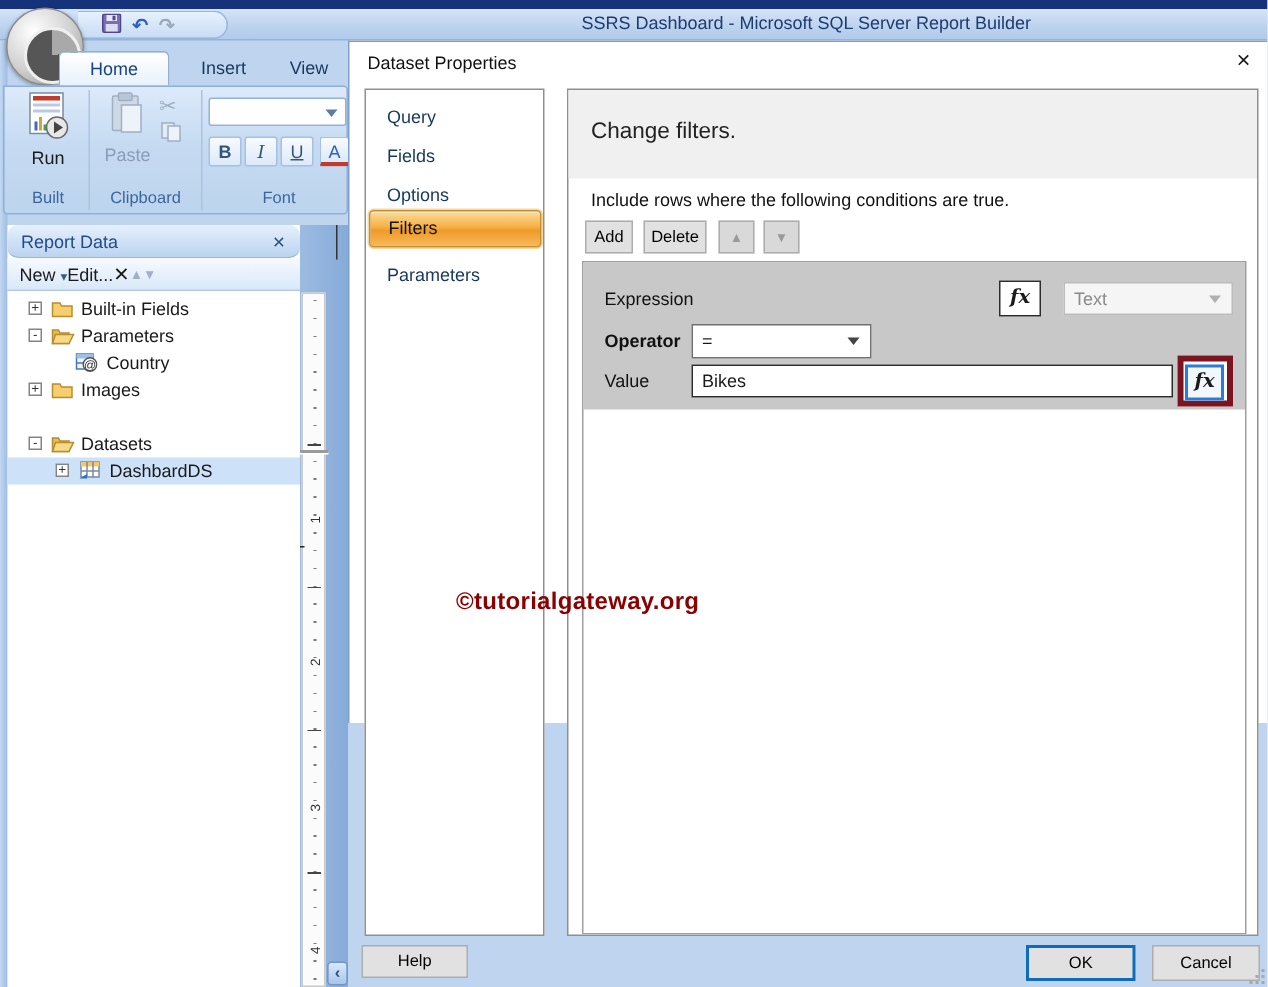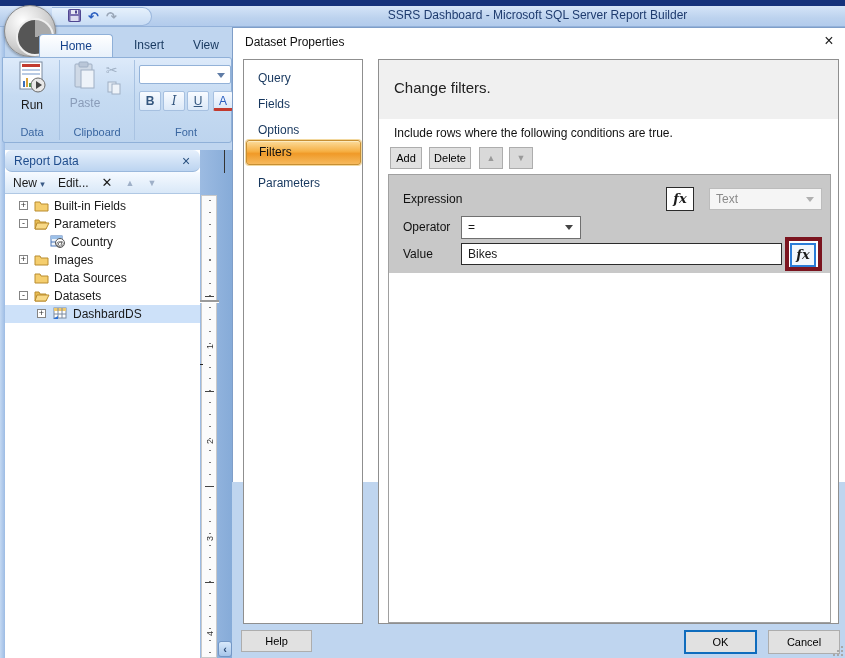--- a/index.html
+++ b/index.html
@@ -44,21 +44,21 @@
   .chev { position:absolute; width:0; height:0; border-left:4px solid transparent; border-right:4px solid transparent;
           border-top:5px solid #5f7ca6; }
 
   
   .rd-panel { left:5px; top:150px; width:195px; height:508px; background:#ffffff; }
   .rd-header { left:0; top:0; width:195px; height:22px; background:linear-gradient(#e6f0fc,#bcd4f0);
                border-bottom:1px solid #9ab8dc; color:#1e4c8c; line-height:22px; padding-left:9px;border-radius:7px; }
   .rd-close { left:172px; top:2px; width:18px; height:18px; text-align:center; line-height:18px;
               color:#29507e; font-size:14px; }
   .rd-toolbar { left:0; top:22px; width:195px; height:22px; background:linear-gradient(#f6faff,#d9e8f8);
-                border-bottom:1px solid #b0c8e4; display:flex; align-items:center; gap:13px; padding-left:8px; }
+                border-bottom:1px solid #b0c8e4; display:flex; align-items:center; gap:0; padding-left:8px; }
   .rd-toolbar .dis { color:#9fb0c8; }
   .tree-row { left:0; width:195px; height:18px; line-height:18px; }
   .tree-row.sel { background:#cde1f9; }
   .expander { position:absolute; top:4px; width:9px; height:9px; border:1px solid #848484; background:#fff;
               font-size:9px; line-height:7px; text-align:center; color:#333; }
   .ticon { position:absolute; top:2px; }
   .tlabel { position:absolute; top:0; }
 
   
   .design-gap { left:200px; top:150px; width:32px; height:508px; background:linear-gradient(90deg,#9cbbe2,#86abd8); }
@@ -148,21 +148,21 @@
           <rect x="4" y="12" width="18" height="2" fill="#b9cbe4"></rect>
           <rect x="5" y="20" width="2" height="6" fill="#3a6fbd"></rect>
           <rect x="8" y="17" width="2" height="9" fill="#d8a23a"></rect>
           <rect x="11" y="22" width="2" height="4" fill="#4aa04a"></rect>
           <circle cx="20" cy="24" r="7" fill="#e8e8e8" stroke="#6a6a6a"></circle>
           <path d="M18 20 L24 24 L18 28 Z" fill="#444"></path>
         </svg>
     </span>
     <div class="lbl">Run</div>
   </div>
-  <div class="abs grp-label" style="left:4px;width:50px;">Data</div>
+  <div class="abs grp-label" style="left:4px;width:50px;">Built</div>
 
   <div class="abs big-btn" style="left:60px;">
     <span>
       <svg width="26" height="30" viewBox="0 0 26 30">
           <rect x="3" y="3" width="17" height="23" rx="1" fill="#cfd9e6" stroke="#9fafc4"></rect>
           <rect x="7" y="1" width="9" height="5" rx="1" fill="#b9c6d8" stroke="#9fafc4"></rect>
           <rect x="9" y="9" width="13" height="18" fill="#eef3f9" stroke="#9fafc4"></rect>
         </svg>
     </span>
     <div class="lbl" style="color:#8a9cb8;">Paste</div>
@@ -238,26 +238,20 @@
         </svg></span>
     <span class="tlabel" style="left:66px;">Country</span>
   </div>
   <div class="abs tree-row" style="top:101px;">
     <span class="expander" style="left:14px;">+</span>
     <span class="ticon" style="left:29px;"><svg width="15" height="12" viewBox="0 0 15 12">
           <path d="M1 3 L1 11 L14 11 L14 4 L7 4 L6 2 L1 2 Z" fill="#f5ce6e" stroke="#b98c2e"></path>
         </svg></span>
     <span class="tlabel" style="left:49px;">Images</span>
   </div>
-  <div class="abs tree-row" style="top:119px;">
-    <span class="ticon" style="left:29px;"><svg width="15" height="12" viewBox="0 0 15 12">
-          <path d="M1 3 L1 11 L14 11 L14 4 L7 4 L6 2 L1 2 Z" fill="#f5ce6e" stroke="#b98c2e"></path>
-        </svg></span>
-    <span class="tlabel" style="left:49px;">Data Sources</span>
-  </div>
   <div class="abs tree-row" style="top:137px;">
     <span class="expander" style="left:14px;">-</span>
     <span class="ticon" style="left:29px;"><svg width="16" height="12" viewBox="0 0 16 12">
           <path d="M1 3 L1 11 L12 11 L12 4 L6 4 L5 2 L1 2 Z" fill="#e8bc52" stroke="#b98c2e"></path>
           <path d="M3 5 L15 5 L12 11 L1 11 Z" fill="#f8d987" stroke="#b98c2e"></path>
         </svg></span>
     <span class="tlabel" style="left:49px;">Datasets</span>
   </div>
   <div class="abs tree-row sel" style="top:155px;">
     <span class="expander" style="left:32px;">+</span>
@@ -299,38 +293,39 @@
     <div class="abs filters-box">
       <div class="abs clause">
 
         <div class="f-label" style="top:15px;">Expression</div>
         <div class="fx-btn" style="left:277px;top:12px;width:28px;height:24px;line-height:22px;border:1px solid #2b2b2b;">fx</div>
         <div class="combo dd-disabled" style="left:313px;top:13px;width:113px;height:22px;border:1px solid #bcbcbc;line-height:20px;margin-left:7px;">
           <span>Text</span>
           <span class="chev" style="border-top-color:#b0b0b0;top:8px;"></span>
         </div>
 
-        <div class="f-label" style="top:43px;">Operator</div>
+        <div class="f-label" style="top:43px;font-weight:bold;">Operator</div>
         <div class="combo" style="left:72px;top:41px;width:120px;height:23px;border:1px solid #707070;line-height:21px;">
           <span>=</span>
           <span class="chev" style="top:8px;"></span>
         </div>
 
         <div class="f-label" style="top:70px;">Value</div>
         <div class="combo" style="left:72px;top:68px;width:321px;height:22px;border:1px solid #2b2b2b;line-height:20px;">
           <span>Bikes</span>
         </div>
         <div class="abs maroon-ring">
           <div class="fx-btn" style="left:1px;top:2px;width:26px;height:24px;line-height:20px;border:2px solid #2b7cd8;background:#f2f7fd;">fx</div>
         </div>
 
       </div>
     </div>
   </div>
 
+  <div class="abs watermark">©tutorialgateway.org</div>
 
   <div class="abs btn" style="left:8px;top:602px;width:71px;height:22px;line-height:20px;">Help</div>
   <div class="abs btn ok-btn" style="left:451px;top:602px;width:73px;height:24px;line-height:20px;">OK</div>
   <div class="abs btn" style="left:535px;top:602px;width:72px;height:24px;line-height:22px;">Cancel</div>
 
   <div class="abs grip">
     <i style="left:8px;top:0;"></i>
       <i style="left:8px;top:4px;"></i>
       <i style="left:4px;top:4px;"></i>
       <i style="left:8px;top:8px;"></i>

